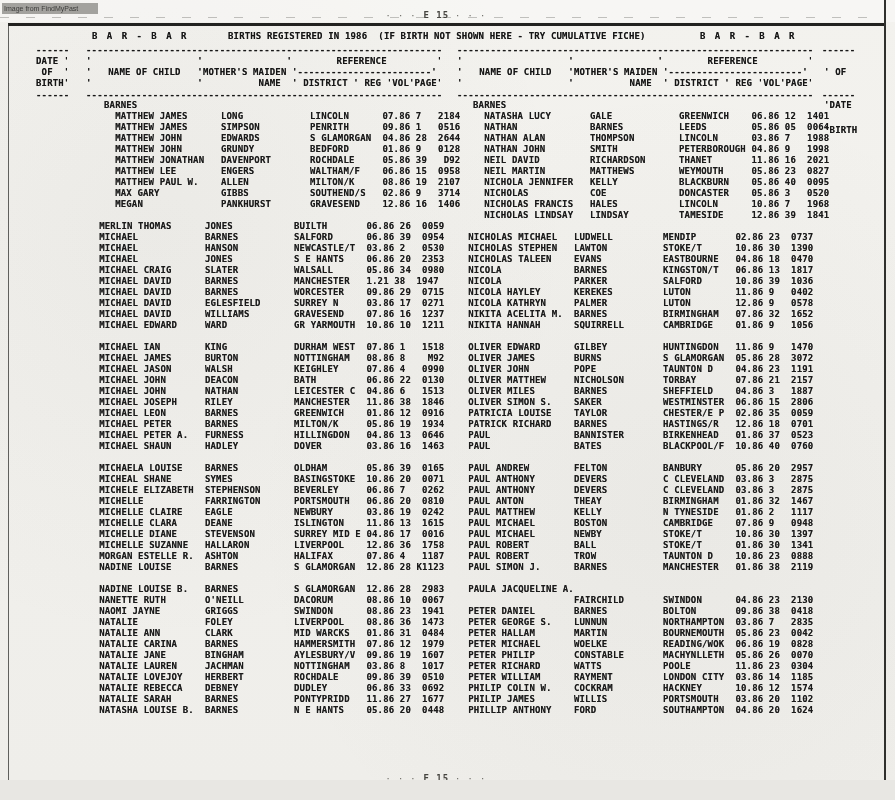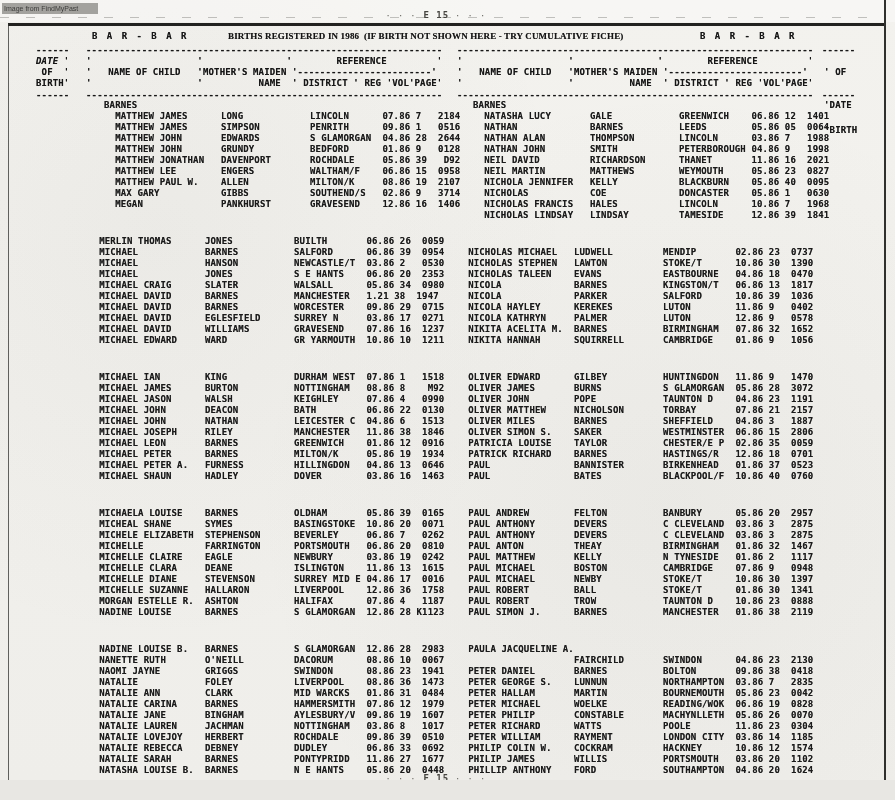--- a/index.html
+++ b/index.html
@@ -15,21 +15,21 @@
   .mono{
     position:absolute;
     font:700 9px/11px "DejaVu Sans Mono", monospace;
     letter-spacing:.15px;
     white-space:pre;
     color:#161616;
     text-shadow:0 0 .4px rgba(20,20,20,.55);
   }
   .row{position:static;display:block;font:700 9px/11px "DejaVu Sans Mono",monospace;letter-spacing:.15px;white-space:pre;text-shadow:0 0 .4px rgba(20,20,20,.55);}
   .table{position:absolute;top:100px;}
-  .group{margin-top:26px;}
+  .group{margin-top:11px;}
   .group:first-child{margin-top:0;margin-left:16px;}
   .vline{position:absolute;background:#30302d;}
   .hline{position:absolute;background:#222220;}
   .hline-dashed{position:absolute;background:repeating-linear-gradient(90deg,#3a3a37 0 20px,transparent 20px 33px);}
   .noiseline{position:absolute;background:repeating-linear-gradient(90deg,rgba(90,90,85,.35) 0 9px,transparent 9px 26px);height:1px;}
   .watermark{
     position:absolute;left:2px;top:3px;width:92px;height:11px;
     background:#a3a29e;color:#3c3c3a;
     font:400 7px/11px "Liberation Sans", sans-serif;
     padding:0 2px;white-space:nowrap;overflow:hidden;
@@ -51,29 +51,29 @@
     <span class="dots">· · ·</span>
     <span>E 15</span>
     <span class="dots">· · ·</span>
   </div>
   <div class="hline" style="left:8px;top:23px;width:878px;height:3px;"></div>
 
   <div class="vline" style="left:8px;top:24px;width:1px;height:776px;opacity:.75;"></div>
   <div class="vline" style="left:884px;top:0;width:2px;height:800px;"></div>
 
   <div class="mono" style="left:92px;top:31px;letter-spacing:2px;">B A R - B A R</div>
-  <div class="mono" style="left:228px;top:31px;font-family:Liberation Serif, serif;">BIRTHS REGISTERED IN 1986  (IF BIRTH NOT SHOWN HERE - TRY CUMULATIVE FICHE)</div>
+  <div class="mono" style="left:228px;top:31px;">BIRTHS REGISTERED IN 1986  (IF BIRTH NOT SHOWN HERE - TRY CUMULATIVE FICHE)</div>
   <div class="mono" style="left:700px;top:31px;letter-spacing:2px;">B A R - B A R</div>
 
   <div class="mono" style="left:36px;top:45px;">------</div>
   <div class="mono" style="left:86px;top:45px;">----------------------------------------------------------------</div>
   <div class="mono" style="left:457px;top:45px;">----------------------------------------------------------------</div>
   <div class="mono" style="left:822px;top:45px;">------</div>
 
-  <div class="mono" style="left:36px;top:56px;font-style:italic;">DATE '</div>
+  <div class="mono" style="left:36px;top:56px;">DATE '</div>
   <div class="mono" style="left:36px;top:67px;"> OF  '</div>
   <div class="mono" style="left:36px;top:78px;">BIRTH'</div>
 
   <div class="mono" style="left:824px;top:56px;margin-top:44px;">'DATE</div>
   <div class="mono" style="left:824px;top:67px;">' OF</div>
   <div class="mono" style="left:824px;top:78px;margin-top:47px;">'BIRTH</div>
 
   <div class="mono" style="left:86px;top:56px;">'                   '               '        REFERENCE         '</div>
   <div class="mono" style="left:86px;top:67px;">'   NAME OF CHILD   'MOTHER'S MAIDEN '------------------------'</div>
   <div class="mono" style="left:86px;top:78px;">'                   '          NAME  ' DISTRICT ' REG 'VOL'PAGE'</div>
@@ -154,21 +154,21 @@
   <div id="right-table" class="table" style="left:457px;">
       <div class="group">
         <div class="row">BARNES</div>
         <div class="row">  NATASHA LUCY       GALE            GREENWICH    06.86 12  1401</div>
         <div class="row">  NATHAN             BARNES          LEEDS        05.86 05  0064</div>
         <div class="row">  NATHAN ALAN        THOMPSON        LINCOLN      03.86 7   1988</div>
         <div class="row">  NATHAN JOHN        SMITH           PETERBOROUGH 04.86 9   1998</div>
         <div class="row">  NEIL DAVID         RICHARDSON      THANET       11.86 16  2021</div>
         <div class="row">  NEIL MARTIN        MATTHEWS        WEYMOUTH     05.86 23  0827</div>
         <div class="row">  NICHOLA JENNIFER   KELLY           BLACKBURN    05.86 40  0095</div>
-        <div class="row">  NICHOLAS           COE             DONCASTER    05.86 1   0630</div>
+        <div class="row">  NICHOLAS           COE             DONCASTER    05.86 3   0520</div>
         <div class="row">  NICHOLAS FRANCIS   HALES           LINCOLN      10.86 7   1968</div>
         <div class="row">  NICHOLAS LINDSAY   LINDSAY         TAMESIDE     12.86 39  1841</div>
       </div>
       <div class="group">
         <div class="row">  NICHOLAS MICHAEL   LUDWELL         MENDIP       02.86 23  0737</div>
         <div class="row">  NICHOLAS STEPHEN   LAWTON          STOKE/T      10.86 30  1390</div>
         <div class="row">  NICHOLAS TALEEN    EVANS           EASTBOURNE   04.86 18  0470</div>
         <div class="row">  NICOLA             BARNES          KINGSTON/T   06.86 13  1817</div>
         <div class="row">  NICOLA             PARKER          SALFORD      10.86 39  1036</div>
         <div class="row">  NICOLA HAYLEY      KEREKES         LUTON        11.86 9   0402</div>

